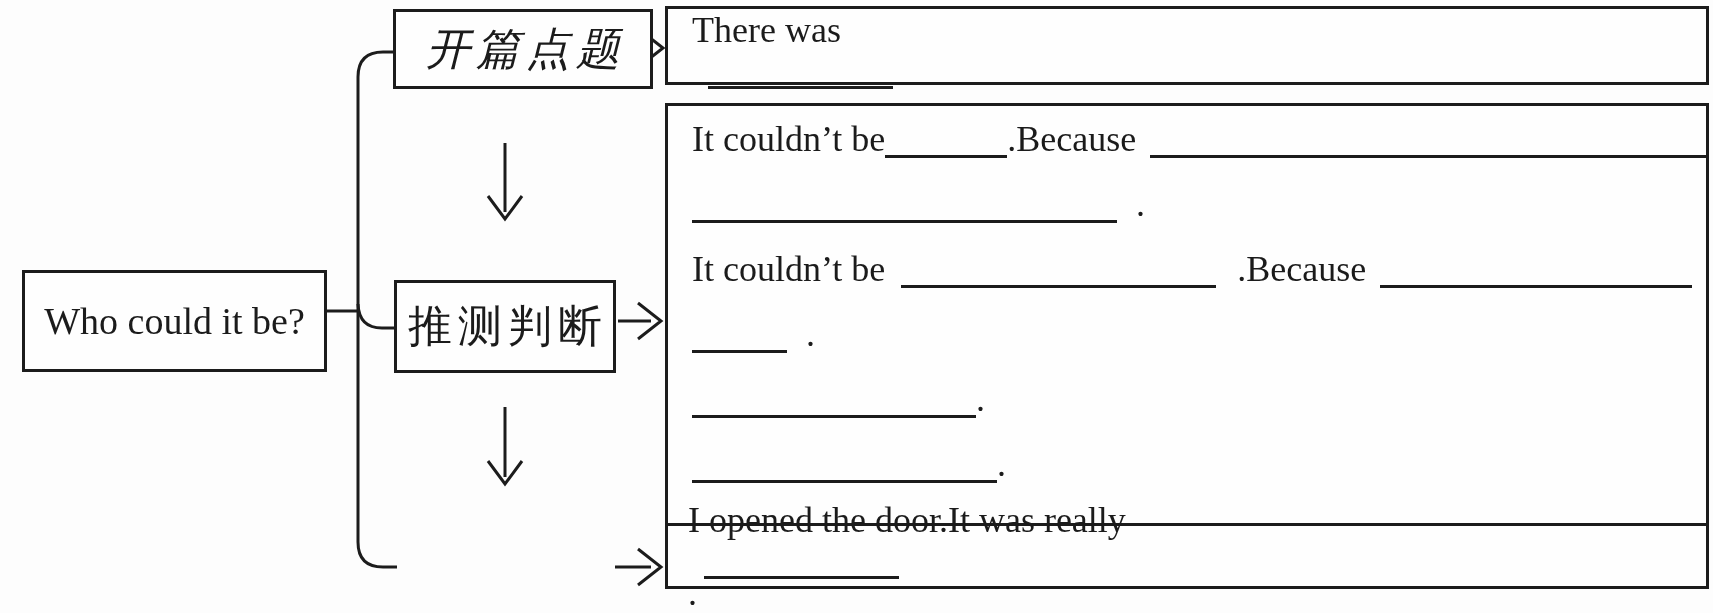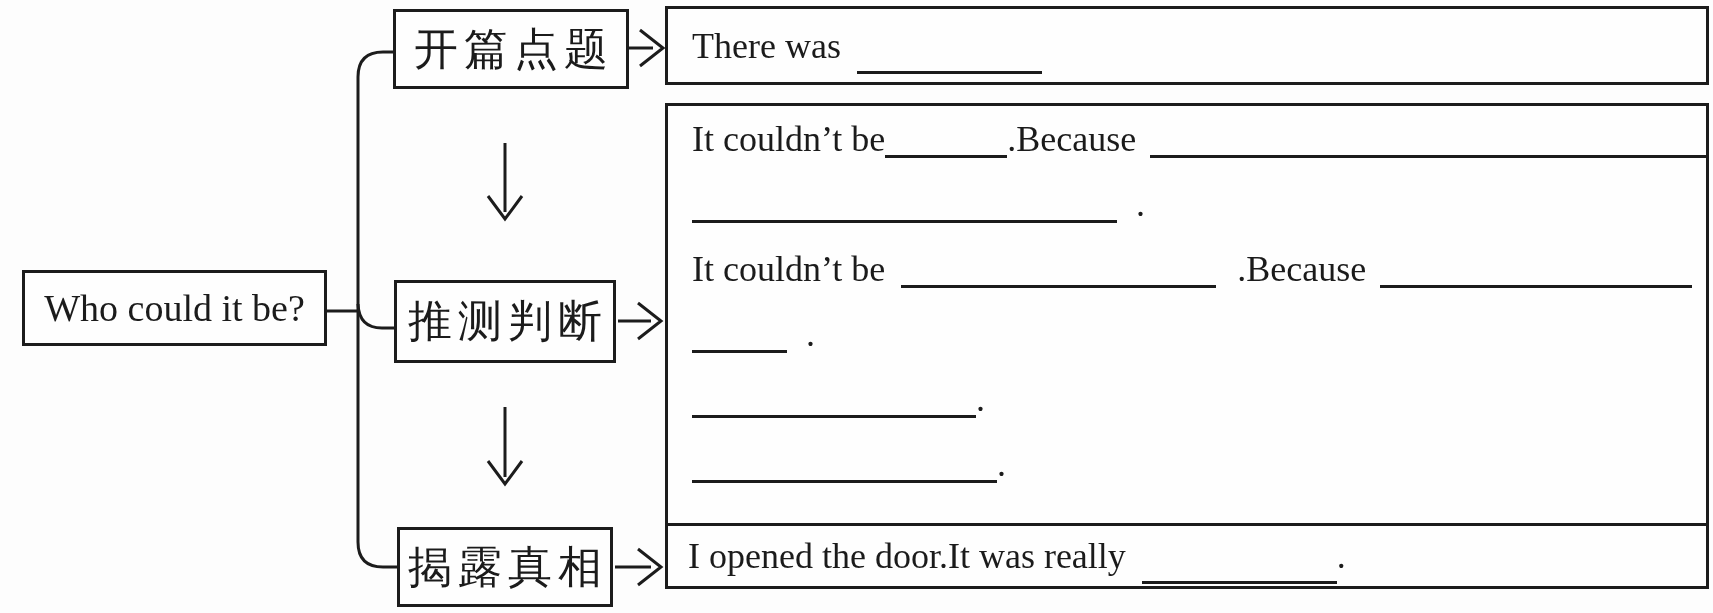--- a/index.html
+++ b/index.html
@@ -5,35 +5,35 @@
   html,body{margin:0;padding:0;background:#ffffff;}
   .stage{
     position:relative;width:1713px;height:613px;background:#fdfdfd;overflow:hidden;
     font-family:"Liberation Serif","DejaVu Serif",serif;color:#1b1b1b;
   }
   svg.connectors{position:absolute;left:0;top:0;width:1713px;height:613px;}
   .box{
     position:absolute;box-sizing:border-box;border:3px solid #1c1c1c;background:#fefefe;
     display:flex;align-items:center;justify-content:center;
   }
-  .question-box{left:22px;top:270px;width:305px;height:76px;font-size:38px;}
+  .question-box{left:22px;top:270px;width:305px;height:102px;font-size:38px;}
   .stage-box{font-size:44px;letter-spacing:6px;font-weight:400;
     font-family:"Liberation Serif","DejaVu Serif",serif;text-indent:6px;}
-  .stage1{left:393px;top:9px;width:236px;height:80px;}
-  .stage2{left:394px;top:280px;width:222px;height:83px;}
+  .stage1{left:393px;top:9px;width:260px;height:80px;font-style:italic;}
+  .stage2{left:394px;top:280px;width:222px;height:93px;}
   .stage3{left:397px;top:527px;width:216px;height:80px;}
   .panel{
     position:absolute;box-sizing:border-box;border:3px solid #1c1c1c;background:#fefefe;
     font-size:36px;
   }
   .panel1{left:665px;top:6px;width:1044px;height:79px;display:flex;align-items:center;padding-left:24px;}
   .panel2{left:665px;top:103px;width:1044px;height:472px;padding:12px 0 0 24px;}
   .panel3{left:665px;top:523px;width:1044px;height:66px;display:flex;align-items:center;padding-left:20px;}
   .line{display:flex;align-items:baseline;height:65px;white-space:pre;}
-  .row{display:flex;align-items:flex-end;white-space:pre;width:100%;}
+  .row{display:flex;align-items:flex-start;white-space:pre;width:100%;flex-direction:column;}
   .t{white-space:pre;}
   .blank{
     display:inline-block;height:28px;border-bottom:3px solid #1c1c1c;
     position:relative;top:7px;flex:0 0 auto;
   }
   .grow{flex:1 1 auto;}
   .ml16{margin-left:16px;}
   .ml14{margin-left:14px;}
   .ml12{margin-left:12px;}
   .dotgap{margin-left:10px;}
@@ -82,23 +82,20 @@
   <div class="box question-box">
     <span>Who could it be?</span>
   </div>
 
   <div class="box stage-box stage1">
     <span>开篇点题</span>
   </div>
   <div class="box stage-box stage2">
     <span>推测判断</span>
   </div>
-  <div class="box stage-box stage3">
-    <span>揭露真相</span>
-  </div>
 
   <div class="panel panel1">
     <div class="row">
       <span class="t">There was</span>
       <span class="blank ml16" style="width:185px"></span>
     </div>
   </div>
 
   <div class="panel panel2">
     <div class="line">

